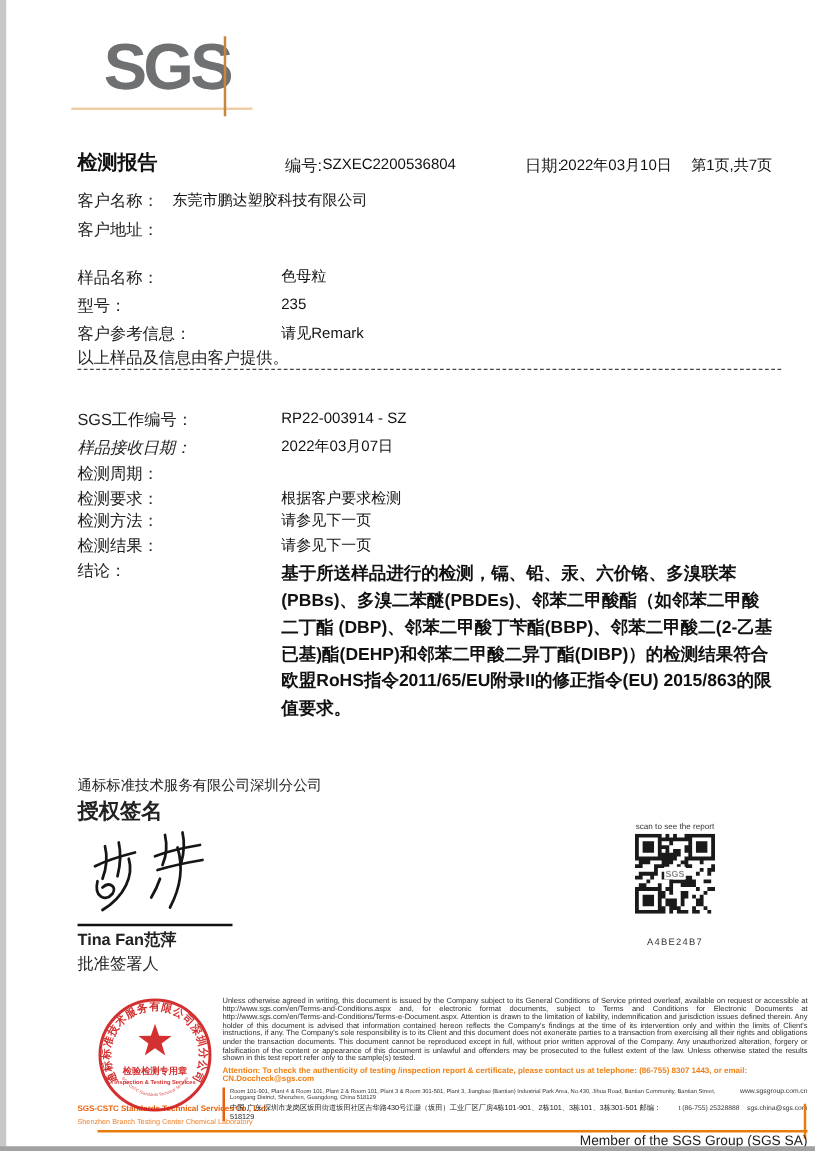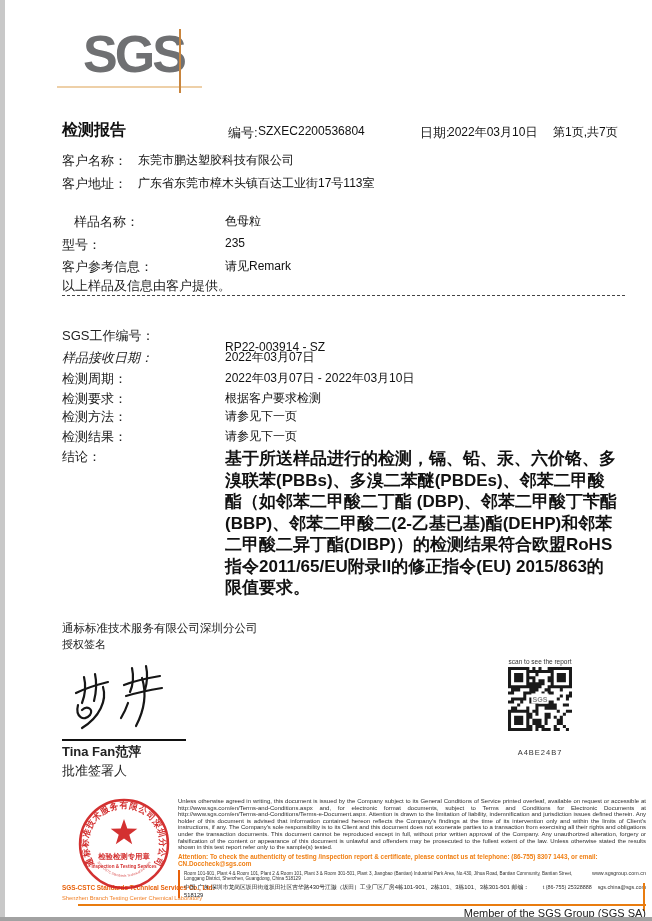--- a/index.html
+++ b/index.html
@@ -9,24 +9,24 @@
   .lbl{position:absolute;font-size:13px;color:#222;white-space:nowrap;}
   .val{position:absolute;font-size:12px;font-weight:normal;color:#111;white-space:nowrap;}
   .edge-left{position:absolute;left:0;top:0;width:5px;height:921px;background:#c8c8c8;}
   .edge-bottom{position:absolute;left:0;top:917px;width:652px;height:4px;background:#a2a2a2;}
   .logo{position:absolute;left:83px;top:28px;font-size:52px;font-weight:bold;
         color:#6f7072;letter-spacing:-3px;line-height:1;}
   .logo-hline{position:absolute;left:57px;top:86px;width:145px;height:2px;background:#eed0a8;}
   .logo-vline{position:absolute;left:179px;top:29px;width:2px;height:64px;background:#c8853e;}
   .title{position:absolute;left:62px;top:120px;font-size:16px;font-weight:bold;color:#111;}
   .dashline{position:absolute;left:62px;top:295px;width:563px;border-top:1px dashed #444;}
-  .conclusion{position:absolute;left:225px;top:448px;width:394px;font-size:17px;
+  .conclusion{position:absolute;left:225px;top:448px;width:394px;font-size:14px;
         font-weight:bold;line-height:21.5px;color:#111;}
   .sig-company{position:absolute;left:62px;top:621px;font-size:11.5px;color:#222;}
-  .sig-auth{position:absolute;left:62px;top:637px;font-size:11px;color:#222;}
+  .sig-auth{position:absolute;left:62px;top:637px;font-size:17px;color:#222;font-weight:bold;}
   .sig-underline{position:absolute;left:62px;top:739px;width:124px;height:2px;background:#111;}
   .qr-wrap{position:absolute;left:492px;top:658px;width:96px;text-align:center;}
   .qr-caption{font-size:6.5px;color:#333;margin-bottom:2px;}
   .qr-code-label{font-size:7.5px;color:#333;letter-spacing:1px;margin-top:13px;}
   .foot-right{position:absolute;left:178px;top:798px;width:468px;}
   .disclaimer{font-size:6px;line-height:6.6px;color:#2e2e2e;text-align:justify;margin:0;}
   .attention{font-size:6.4px;line-height:7.2px;color:#f07f13;font-weight:bold;margin:2px 0 0 0;}
   .addr-block{margin-top:3px;border-left:2px solid #e8610a;padding-left:4px;}
   .addr-row{display:flex;justify-content:space-between;align-items:baseline;}
   .addr-en{font-size:4.6px;color:#333;}
@@ -52,38 +52,36 @@
   <div class="title">检测报告</div>
   <span class="lbl" style="top:124px;left:228px;">编号:</span>
   <span class="val" style="top:124px;left:258px;">SZXEC2200536804</span>
   <span class="lbl" style="top:124px;left:420px;">日期:</span>
   <span class="val" style="top:124px;left:448px;">2022年03月10日</span>
   <span class="val" style="top:124px;left:553px;">第1页,共7页</span>
 
   <span class="lbl" style="top:152px;left:62px;">客户名称：</span>
   <span class="val" style="top:152px;left:138px;">东莞市鹏达塑胶科技有限公司</span>
   <span class="lbl" style="top:175px;left:62px;">客户地址：</span>
-  <span class="val" style="top:175px;left:138px;">广东省东莞市樟木头镇百达工业街17号113室</span>
 
-  <span class="lbl" style="top:213px;left:62px;margin-left:12px;">样品名称：</span>
+  <span class="lbl" style="top:213px;left:62px;">样品名称：</span>
   <span class="val" style="top:213px;left:225px;">色母粒</span>
   <span class="lbl" style="top:236px;left:62px;">型号：</span>
   <span class="val" style="top:236px;left:225px;">235</span>
   <span class="lbl" style="top:258px;left:62px;">客户参考信息：</span>
   <span class="val" style="top:258px;left:225px;">请见Remark</span>
   <span class="lbl" style="top:277px;left:62px;">以上样品及信息由客户提供。</span>
 
   <div class="dashline"></div>
 
   <span class="lbl" style="top:327px;left:62px;">SGS工作编号：</span>
-  <span class="val" style="top:340px;left:225px;">RP22-003914 - SZ</span>
+  <span class="val" style="top:327px;left:225px;">RP22-003914 - SZ</span>
   <span class="lbl" style="top:349px;left:62px;font-style:italic;">样品接收日期：</span>
   <span class="val" style="top:349px;left:225px;">2022年03月07日</span>
   <span class="lbl" style="top:370px;left:62px;">检测周期：</span>
-  <span class="val" style="top:370px;left:225px;">2022年03月07日 - 2022年03月10日</span>
   <span class="lbl" style="top:390px;left:62px;">检测要求：</span>
   <span class="val" style="top:390px;left:225px;">根据客户要求检测</span>
   <span class="lbl" style="top:408px;left:62px;">检测方法：</span>
   <span class="val" style="top:408px;left:225px;">请参见下一页</span>
   <span class="lbl" style="top:428px;left:62px;">检测结果：</span>
   <span class="val" style="top:428px;left:225px;">请参见下一页</span>
 
   <span class="lbl" style="top:448px;left:62px;">结论：</span>
   <div class="conclusion">基于所送样品进行的检测，镉、铅、汞、六价铬、多溴联苯(PBBs)、多溴二苯醚(PBDEs)、邻苯二甲酸酯（如邻苯二甲酸二丁酯 (DBP)、邻苯二甲酸丁苄酯(BBP)、邻苯二甲酸二(2-乙基已基)酯(DEHP)和邻苯二甲酸二异丁酯(DIBP)）的检测结果符合欧盟RoHS指令2011/65/EU附录II的修正指令(EU) 2015/863的限值要求。</div>
 

